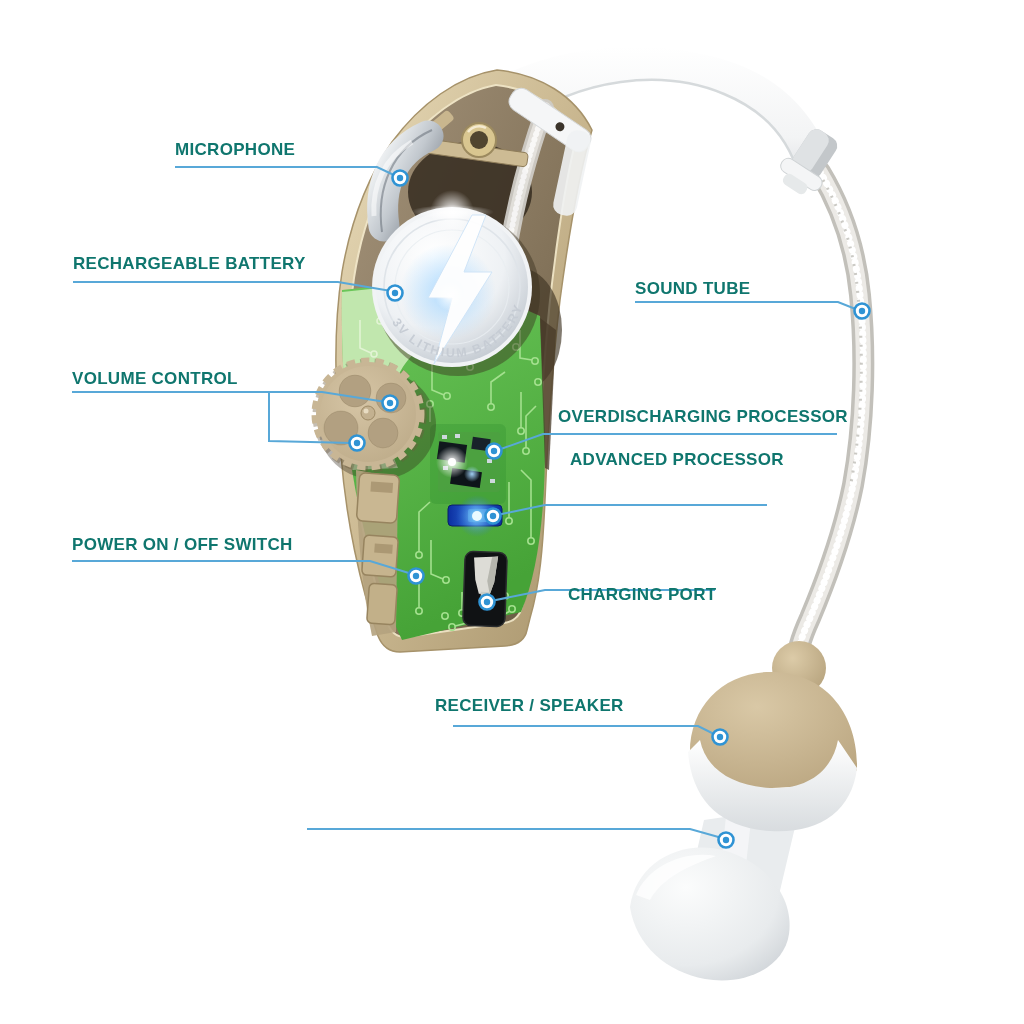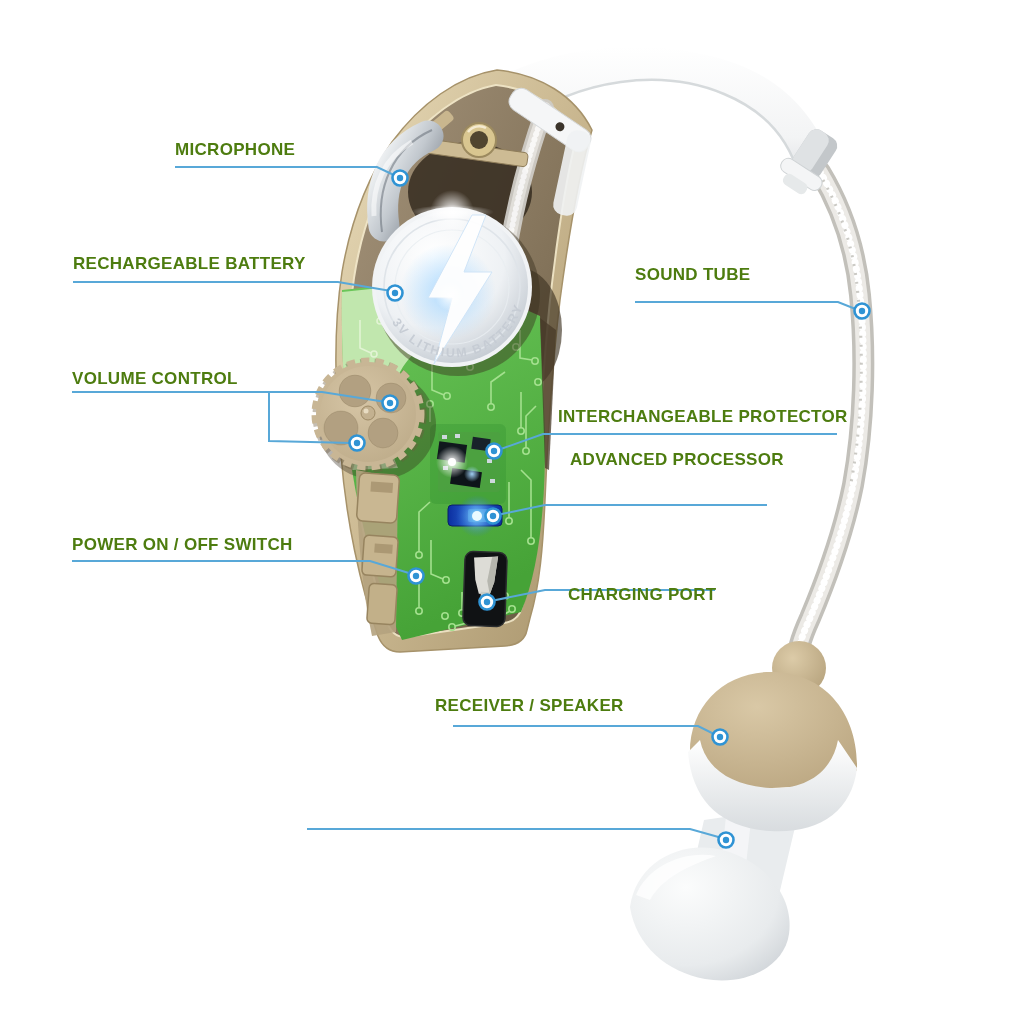--- a/index.html
+++ b/index.html
@@ -3,21 +3,21 @@
 <meta charset="utf-8">
 <style>
   html,body{margin:0;padding:0;background:#ffffff;}
   #stage{
     position:relative;width:1024px;height:1024px;background:#ffffff;overflow:hidden;
     font-family:"Liberation Sans","DejaVu Sans",sans-serif;
   }
   #art{position:absolute;left:0;top:0;width:1024px;height:1024px;}
   .lbl{
     position:absolute;white-space:nowrap;
-    font-weight:700;font-size:17px;letter-spacing:.3px;color:#4d7c0f;
+    font-weight:700;font-size:17px;letter-spacing:.3px;color:#0f766e;
     line-height:1.1;
   }
 </style>
 </head>
 <body>
 
 <div id="stage">
 
 <svg id="art" viewBox="0 0 1024 1024">
   <defs>
@@ -332,19 +332,19 @@
         <circle cx="487" cy="602" r="3.2"></circle>
     <circle cx="720" cy="737" r="3.2"></circle>
         <circle cx="726" cy="840" r="3.2"></circle>
   </g>
 </svg>
 
 <div class="lbl" style="left:175px;top:141px">MICROPHONE</div>
 <div class="lbl" style="left:73px;top:255px">RECHARGEABLE BATTERY</div>
 <div class="lbl" style="left:72px;top:370px">VOLUME CONTROL</div>
 <div class="lbl" style="left:72px;top:536px">POWER ON / OFF SWITCH</div>
-<div class="lbl" style="left:635px;top:266px">SOUND TUBE</div>
-<div class="lbl" style="left:558px;top:408px">INTERCHANGEABLE PROTECTOR</div>
+<div class="lbl" style="left:635px;top:280px">SOUND TUBE</div>
+<div class="lbl" style="left:558px;top:408px">OVERDISCHARGING PROCESSOR</div>
 <div class="lbl" style="left:570px;top:451px">ADVANCED PROCESSOR</div>
 <div class="lbl" style="left:568px;top:586px">CHARGING PORT</div>
 <div class="lbl" style="left:435px;top:697px">RECEIVER / SPEAKER</div>
 
 </div>
 
 </body></html>

